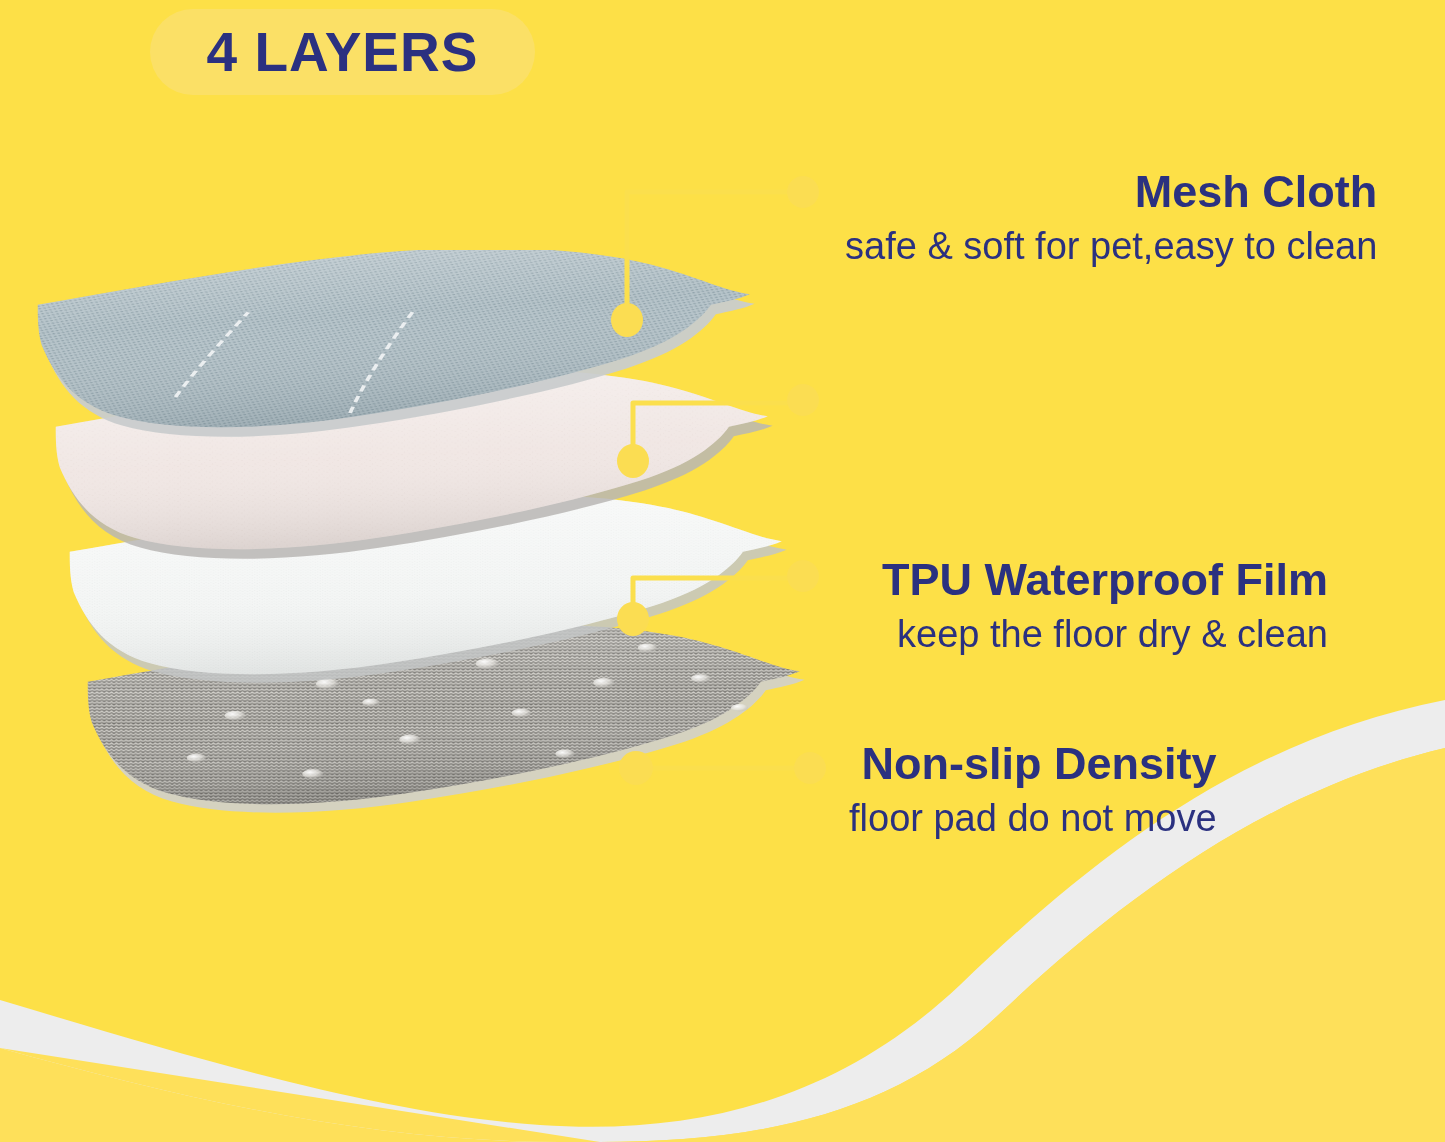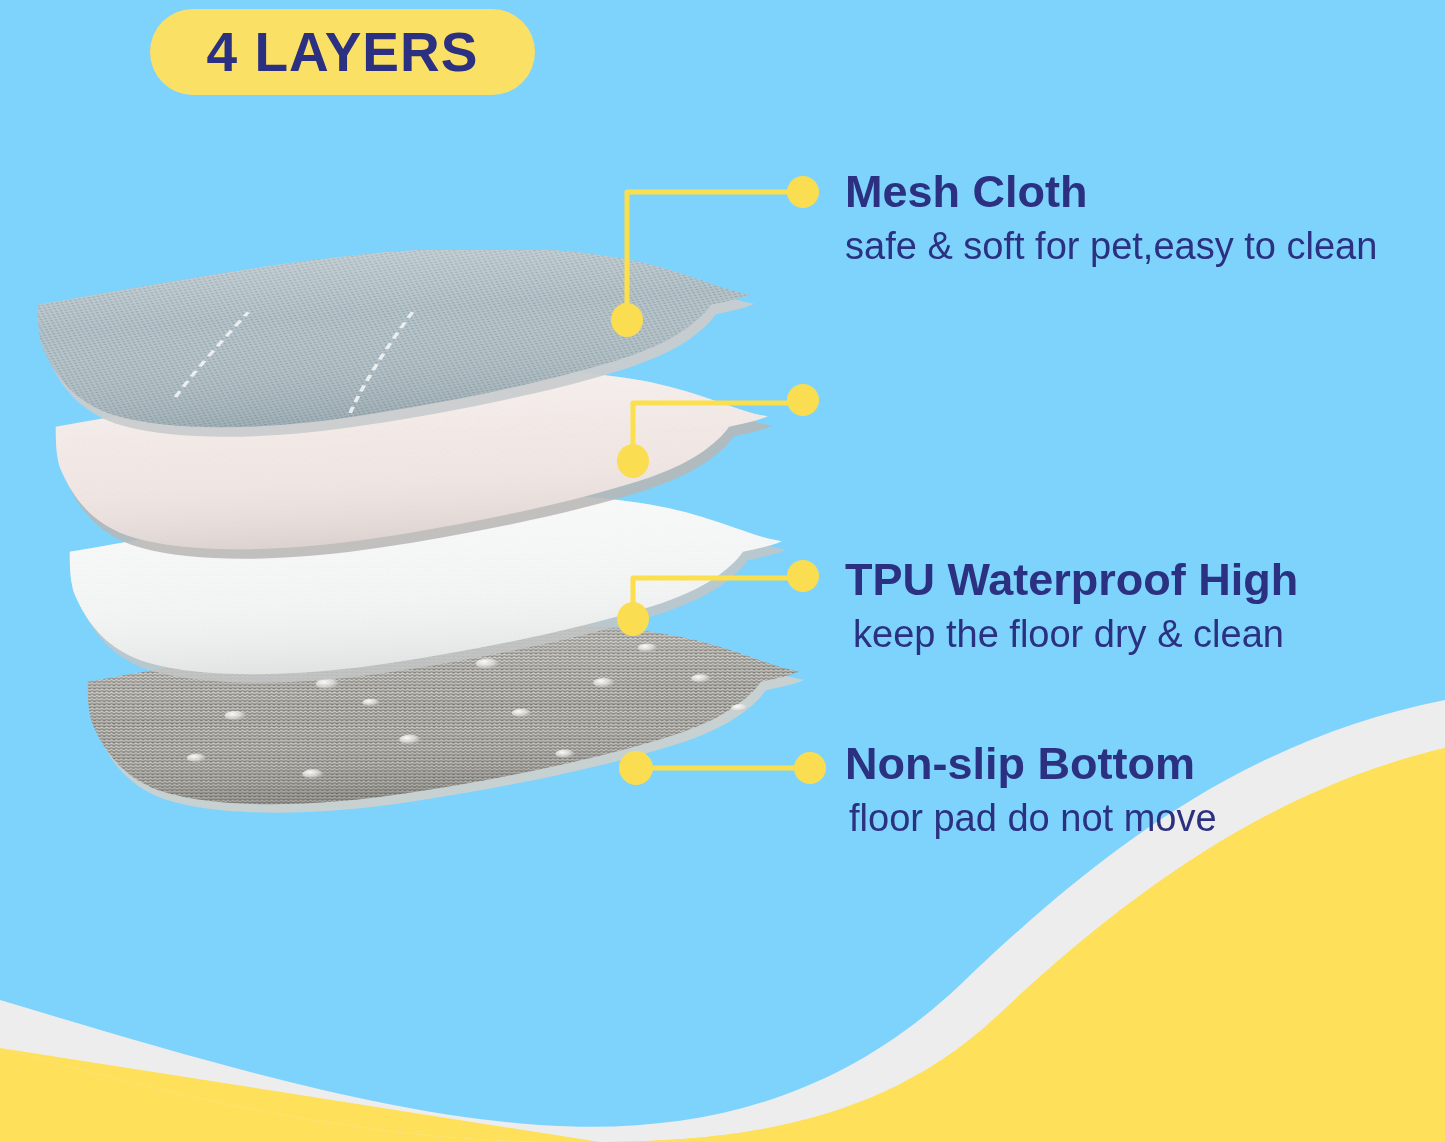--- a/index.html
+++ b/index.html
@@ -8,21 +8,21 @@
     width: 1445px;
     height: 1142px;
     background: #ffffff;
     font-family: "Liberation Sans", sans-serif;
     overflow: hidden;
   }
   #stage {
     position: relative;
     width: 1445px;
     height: 1142px;
-    background: #7dd3fc;
+    background: #fde047;
     overflow: hidden;
   }
 
   
   #bottom-decor {
     position: absolute;
     left: 0; top: 0;
     width: 1445px; height: 1142px;
     pointer-events: none;
   }
@@ -69,34 +69,35 @@
   .callout {
     position: absolute;
     left: 845px;
   }
   .callout-title {
     font-size: 45px;
     font-weight: bold;
     color: #2b3180;
     line-height: 1.05;
     white-space: nowrap;
+    text-align: right;
   }
   .callout-sub {
     font-size: 38px;
     font-weight: normal;
     color: #2b3180;
     line-height: 1.1;
     white-space: nowrap;
     margin-top: 11px;
   }
   #callout-0 { top: 168px; }
   #callout-1 { top: 374px; }
   #callout-2 { top: 556px; }
   #callout-3 { top: 740px; }
-  #callout-2 .callout-sub { padding-left: 8px; }
+  #callout-2 .callout-sub { padding-left: 8px; margin-left: 44px; }
   #callout-1 .callout-sub { padding-left: 2px; }
   #callout-3 .callout-sub { padding-left: 4px; }
 </style>
 </head>
 <body>
 
 <div id="stage">
 
   <svg id="bottom-decor" viewBox="0 0 1445 1142" preserveAspectRatio="none">
 
@@ -250,22 +251,22 @@
     </g>
   </svg>
 
   <div class="callout" id="callout-0">
     <div class="callout-title" style="color: rgb(43, 49, 128);">Mesh Cloth</div>
     <div class="callout-sub" style="color: rgb(43, 49, 128);">safe &amp; soft for pet,easy to clean</div>
   </div>
 
 
   <div class="callout" id="callout-2">
-    <div class="callout-title" style="color: rgb(43, 49, 128);">TPU Waterproof High</div>
+    <div class="callout-title" style="color: rgb(43, 49, 128);">TPU Waterproof Film</div>
     <div class="callout-sub" style="color: rgb(43, 49, 128);">keep the floor dry &amp; clean</div>
   </div>
 
   <div class="callout" id="callout-3">
-    <div class="callout-title" style="color: rgb(43, 49, 128);">Non-slip Bottom</div>
+    <div class="callout-title" style="color: rgb(43, 49, 128);">Non-slip Density</div>
     <div class="callout-sub" style="color: rgb(43, 49, 128);">floor pad do not move</div>
   </div>
 
 </div>
 
 </body></html>

